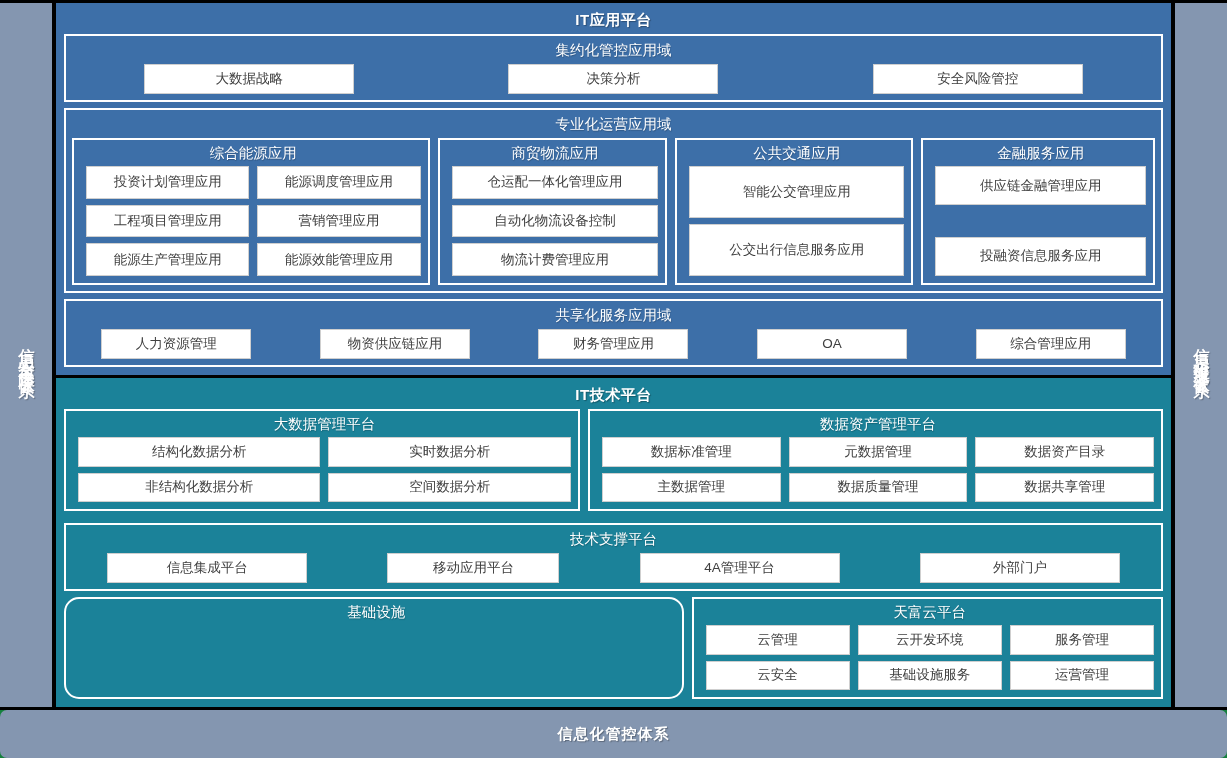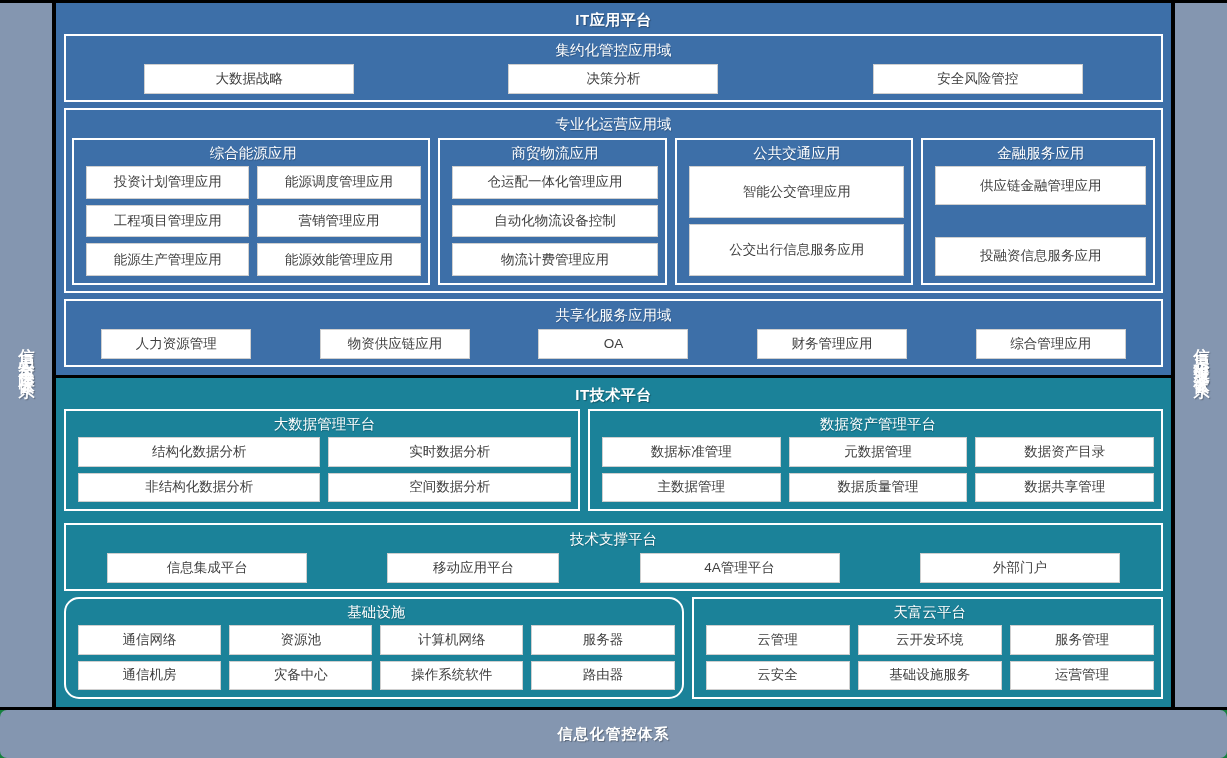--- a/index.html
+++ b/index.html
@@ -238,22 +238,22 @@
             </div>
 
           </div>
         </div>
 
         <div class="domain" style="flex:0 0 66px;">
           <div class="domain-title">共享化服务应用域</div>
           <div class="chip-row">
             <div class="chip" style="width:150px;">人力资源管理</div>
             <div class="chip" style="width:150px;">物资供应链应用</div>
+            <div class="chip" style="width:150px;">财务管理应用</div>
             <div class="chip" style="width:150px;">OA</div>
-            <div class="chip" style="width:150px;">财务管理应用</div>
             <div class="chip" style="width:150px;">综合管理应用</div>
           </div>
         </div>
 
       </div>
 
       <div class="platform tech">
         <div class="platform-title">IT技术平台</div>
 
         <div class="domain" style="flex:1 1 0; border:none; padding:0 0 6px 0;">
@@ -292,30 +292,20 @@
             <div class="chip" style="width:200px;">4A管理平台</div>
             <div class="chip" style="width:200px;">外部门户</div>
           </div>
         </div>
 
         <div class="domain" style="flex:1 1 0; border:none; padding:0;">
           <div class="group-row">
 
             <div class="group w-infra">
               <div class="group-title">基础设施</div>
-              <div class="group-grid cols-4" style="grid-template-columns:1fr 1fr 1fr 1fr;">
-                <div class="chip">通信网络</div>
-                <div class="chip">资源池</div>
-                <div class="chip">计算机网络</div>
-                <div class="chip">服务器</div>
-                <div class="chip">通信机房</div>
-                <div class="chip">灾备中心</div>
-                <div class="chip">操作系统软件</div>
-                <div class="chip">路由器</div>
-              </div>
             </div>
 
             <div class="group w-cloud">
               <div class="group-title">天富云平台</div>
               <div class="group-grid cols-3">
                 <div class="chip">云管理</div>
                 <div class="chip">云开发环境</div>
                 <div class="chip">服务管理</div>
                 <div class="chip">云安全</div>
                 <div class="chip">基础设施服务</div>

